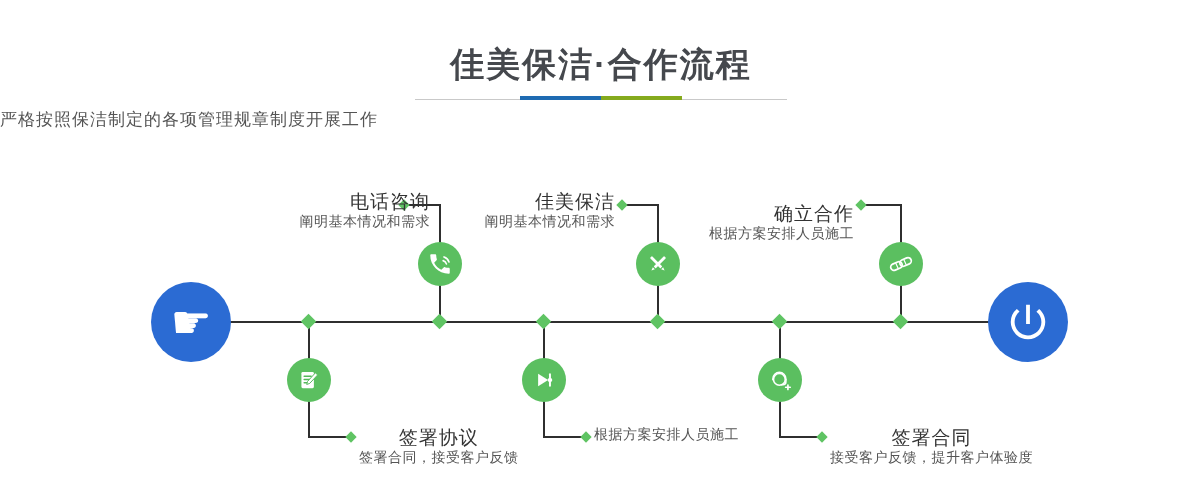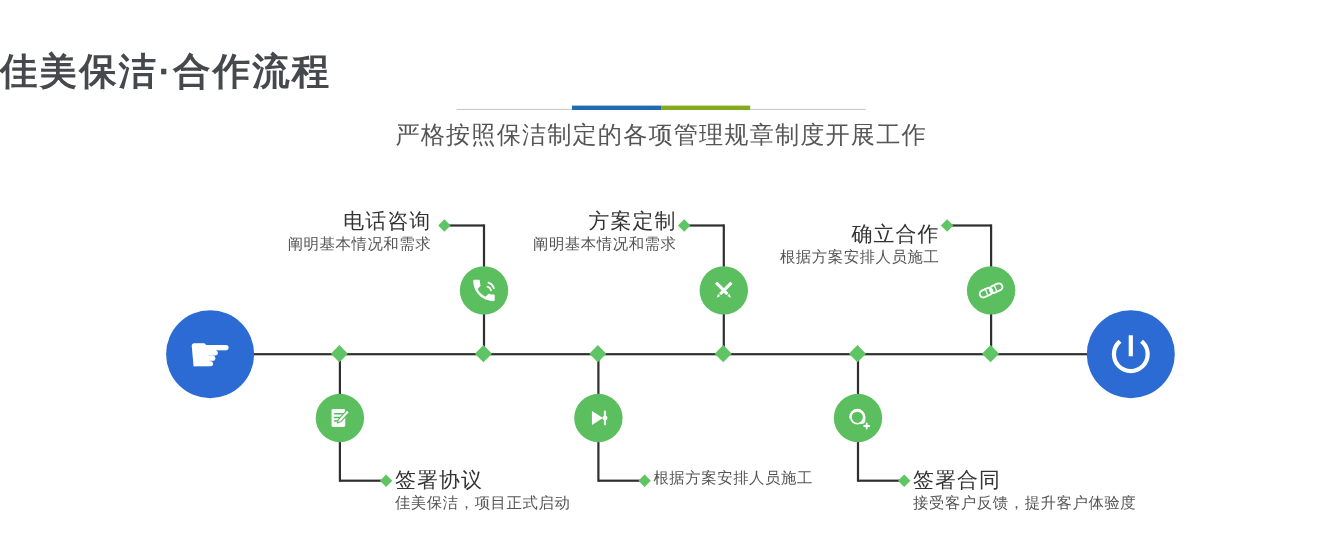--- a/index.html
+++ b/index.html
@@ -9,45 +9,45 @@
     --line-dark:#2f2f2f;
     --divider-blue:#1e6bb2;
     --divider-green:#85aa1d;
   }
   *{margin:0;padding:0;box-sizing:border-box;}
   html,body{background:#fff;}
   body{font-family:"Liberation Sans","DejaVu Sans",sans-serif;}
   .page{position:relative;width:1202px;height:502px;background:#fff;overflow:hidden;}
 
   
-  .page-title{position:absolute;left:0;top:42px;width:100%;text-align:left;
+  .page-title{position:absolute;left:0;top:42px;width:100%;text-align:center;
     font-size:34px;font-weight:bold;color:#45484d;letter-spacing:2px;}
   .divider-gray{position:absolute;left:415px;top:99px;width:372px;height:1px;background:#c9c9c9;}
   .divider-blue{position:absolute;left:520px;top:96px;width:81px;height:4px;background:var(--divider-blue);}
   .divider-green{position:absolute;left:601px;top:96px;width:81px;height:4px;background:var(--divider-green);}
-  .page-subtitle{position:absolute;left:0;top:108px;width:100%;text-align:center;
-    font-size:22px;color:#555;letter-spacing:1px;}
+  .page-subtitle{position:absolute;left:0;top:108px;width:100%;
+    font-size:17px;color:#555;letter-spacing:1px;}
 
   
   .timeline{position:absolute;left:230px;top:321px;width:760px;height:2px;background:var(--line-dark);z-index:1;}
   .vline{position:absolute;width:2px;background:var(--line-dark);z-index:1;}
   .hline{position:absolute;height:2px;background:var(--line-dark);z-index:1;}
   .jdiamond{position:absolute;width:11px;height:11px;background:var(--node-diamond-green);
     transform:rotate(45deg);z-index:2;}
   .ldiamond{position:absolute;width:8px;height:8px;background:var(--node-diamond-green);
     transform:rotate(45deg);z-index:2;}
   .circle{position:absolute;width:44px;height:44px;border-radius:50%;background:var(--step-green);
     display:flex;align-items:center;justify-content:center;z-index:3;}
   .endpoint{position:absolute;width:80px;height:80px;border-radius:50%;background:var(--endpoint-blue);
     display:flex;align-items:center;justify-content:center;z-index:3;}
   .hand-glyph{color:#fff;font-size:46px;line-height:1;font-family:"DejaVu Sans",sans-serif;}
 
   .label{position:absolute;z-index:2;}
   .top-label{text-align:right;}
-  .bottom-label{text-align:left;}
+  .bottom-label{text-align:center;}
   .step-title{font-size:19px;color:#333;line-height:23px;letter-spacing:1px;white-space:nowrap;}
   .step-desc{font-size:14px;color:#555;line-height:16px;margin-top:0;letter-spacing:0.5px;white-space:nowrap;}
 </style>
 </head>
 <body>
 
 <div class="page">
 
   <h1 class="page-title">佳美保洁·合作流程</h1>
   <div class="divider-gray"></div>
@@ -78,21 +78,21 @@
     <div class="vline" style="left:439px;top:204px;height:118px"></div>
     <div class="hline" style="left:404px;top:204px;width:36px"></div>
     <div class="ldiamond" style="left:400px;top:201px"></div>
     <div class="circle" style="left:418px;top:242px">
       <svg width="26" height="26" viewBox="0 0 24 24">
         <path fill="#fff" d="M6.62 10.79c1.44 2.83 3.76 5.14 6.59 6.59l2.2-2.21c.27-.27.67-.36 1.02-.24 1.12.37 2.33.57 3.57.57.55 0 1 .45 1 1V20c0 .55-.45 1-1 1-9.39 0-17-7.61-17-17 0-.55.45-1 1-1h3.5c.55 0 1 .45 1 1 0 1.25.2 2.45.57 3.57.11.35.03.74-.25 1.02l-2.2 2.2z"></path>
         <path fill="none" stroke="#fff" stroke-width="1.5" stroke-linecap="round" d="M14.9 8.9a4.4 4.4 0 0 1 3 3"></path>
         <path fill="none" stroke="#fff" stroke-width="1.5" stroke-linecap="round" d="M15.7 5.5a7.4 7.4 0 0 1 4.6 4.6"></path>
       </svg>
     </div>
-    <div class="label top-label" style="right:810px;top:190px">
+    <div class="label top-label" style="right:772px;top:190px">
       <div class="step-title">电话咨询</div>
       <div class="step-desc">阐明基本情况和需求</div>
     </div>
   </div>
 
   <div>
     <div class="vline" style="left:657px;top:204px;height:118px"></div>
     <div class="hline" style="left:622px;top:204px;width:36px"></div>
     <div class="ldiamond" style="left:618px;top:201px"></div>
     <div class="circle" style="left:636px;top:242px">
@@ -103,21 +103,21 @@
               <path d="M10.7 17.4h2.6L12 20.6z"></path>
             </g>
           <g transform="rotate(-45 12 12)">
               <rect x="10.7" y="2.8" width="2.6" height="13.6" rx="0.6"></rect>
               <path d="M10.7 17.4h2.6L12 20.6z"></path>
             </g>
         </g>
       </svg>
     </div>
     <div class="label top-label" style="right:587px;top:190px">
-      <div class="step-title">方案定制</div>
+      <div class="step-title">佳美保洁</div>
       <div class="step-desc">阐明基本情况和需求</div>
     </div>
   </div>
 
   <div>
     <div class="vline" style="left:900px;top:204px;height:118px"></div>
     <div class="hline" style="left:861px;top:204px;width:40px"></div>
     <div class="ldiamond" style="left:857px;top:201px"></div>
     <div class="circle" style="left:879px;top:242px">
       <svg width="28" height="28" viewBox="0 0 24 24">
@@ -142,21 +142,21 @@
       <svg width="26" height="26" viewBox="0 0 24 24">
         <rect x="5" y="4.5" width="11.5" height="15" rx="1.2" fill="#fff"></rect>
         <g stroke="#54b95a" stroke-width="1.3" stroke-linecap="round" fill="none">
           <path d="M7.5 8.5h6.5M7.5 11.5h5.5M7.5 14.5h4"></path>
         </g>
         <path d="M10.6 13.4 17.9 5.4l2.1 1.9-7.4 7.9-2.7.9z" fill="#fff" stroke="#54b95a" stroke-width="0.9" stroke-linejoin="round"></path>
       </svg>
     </div>
     <div class="label bottom-label" style="left:359px;top:426px">
       <div class="step-title">签署协议</div>
-      <div class="step-desc">佳美保洁，项目正式启动</div>
+      <div class="step-desc">签署合同，接受客户反馈</div>
     </div>
   </div>
 
   <div>
     <div class="vline" style="left:543px;top:322px;height:116px"></div>
     <div class="hline" style="left:544px;top:436px;width:38px"></div>
     <div class="ldiamond" style="left:582px;top:433px"></div>
     <div class="circle" style="left:522px;top:358px">
       <svg width="26" height="26" viewBox="0 0 24 24">
         <path d="M6.6 6.2v11.6l9.2-5.8z" fill="#fff"></path>

